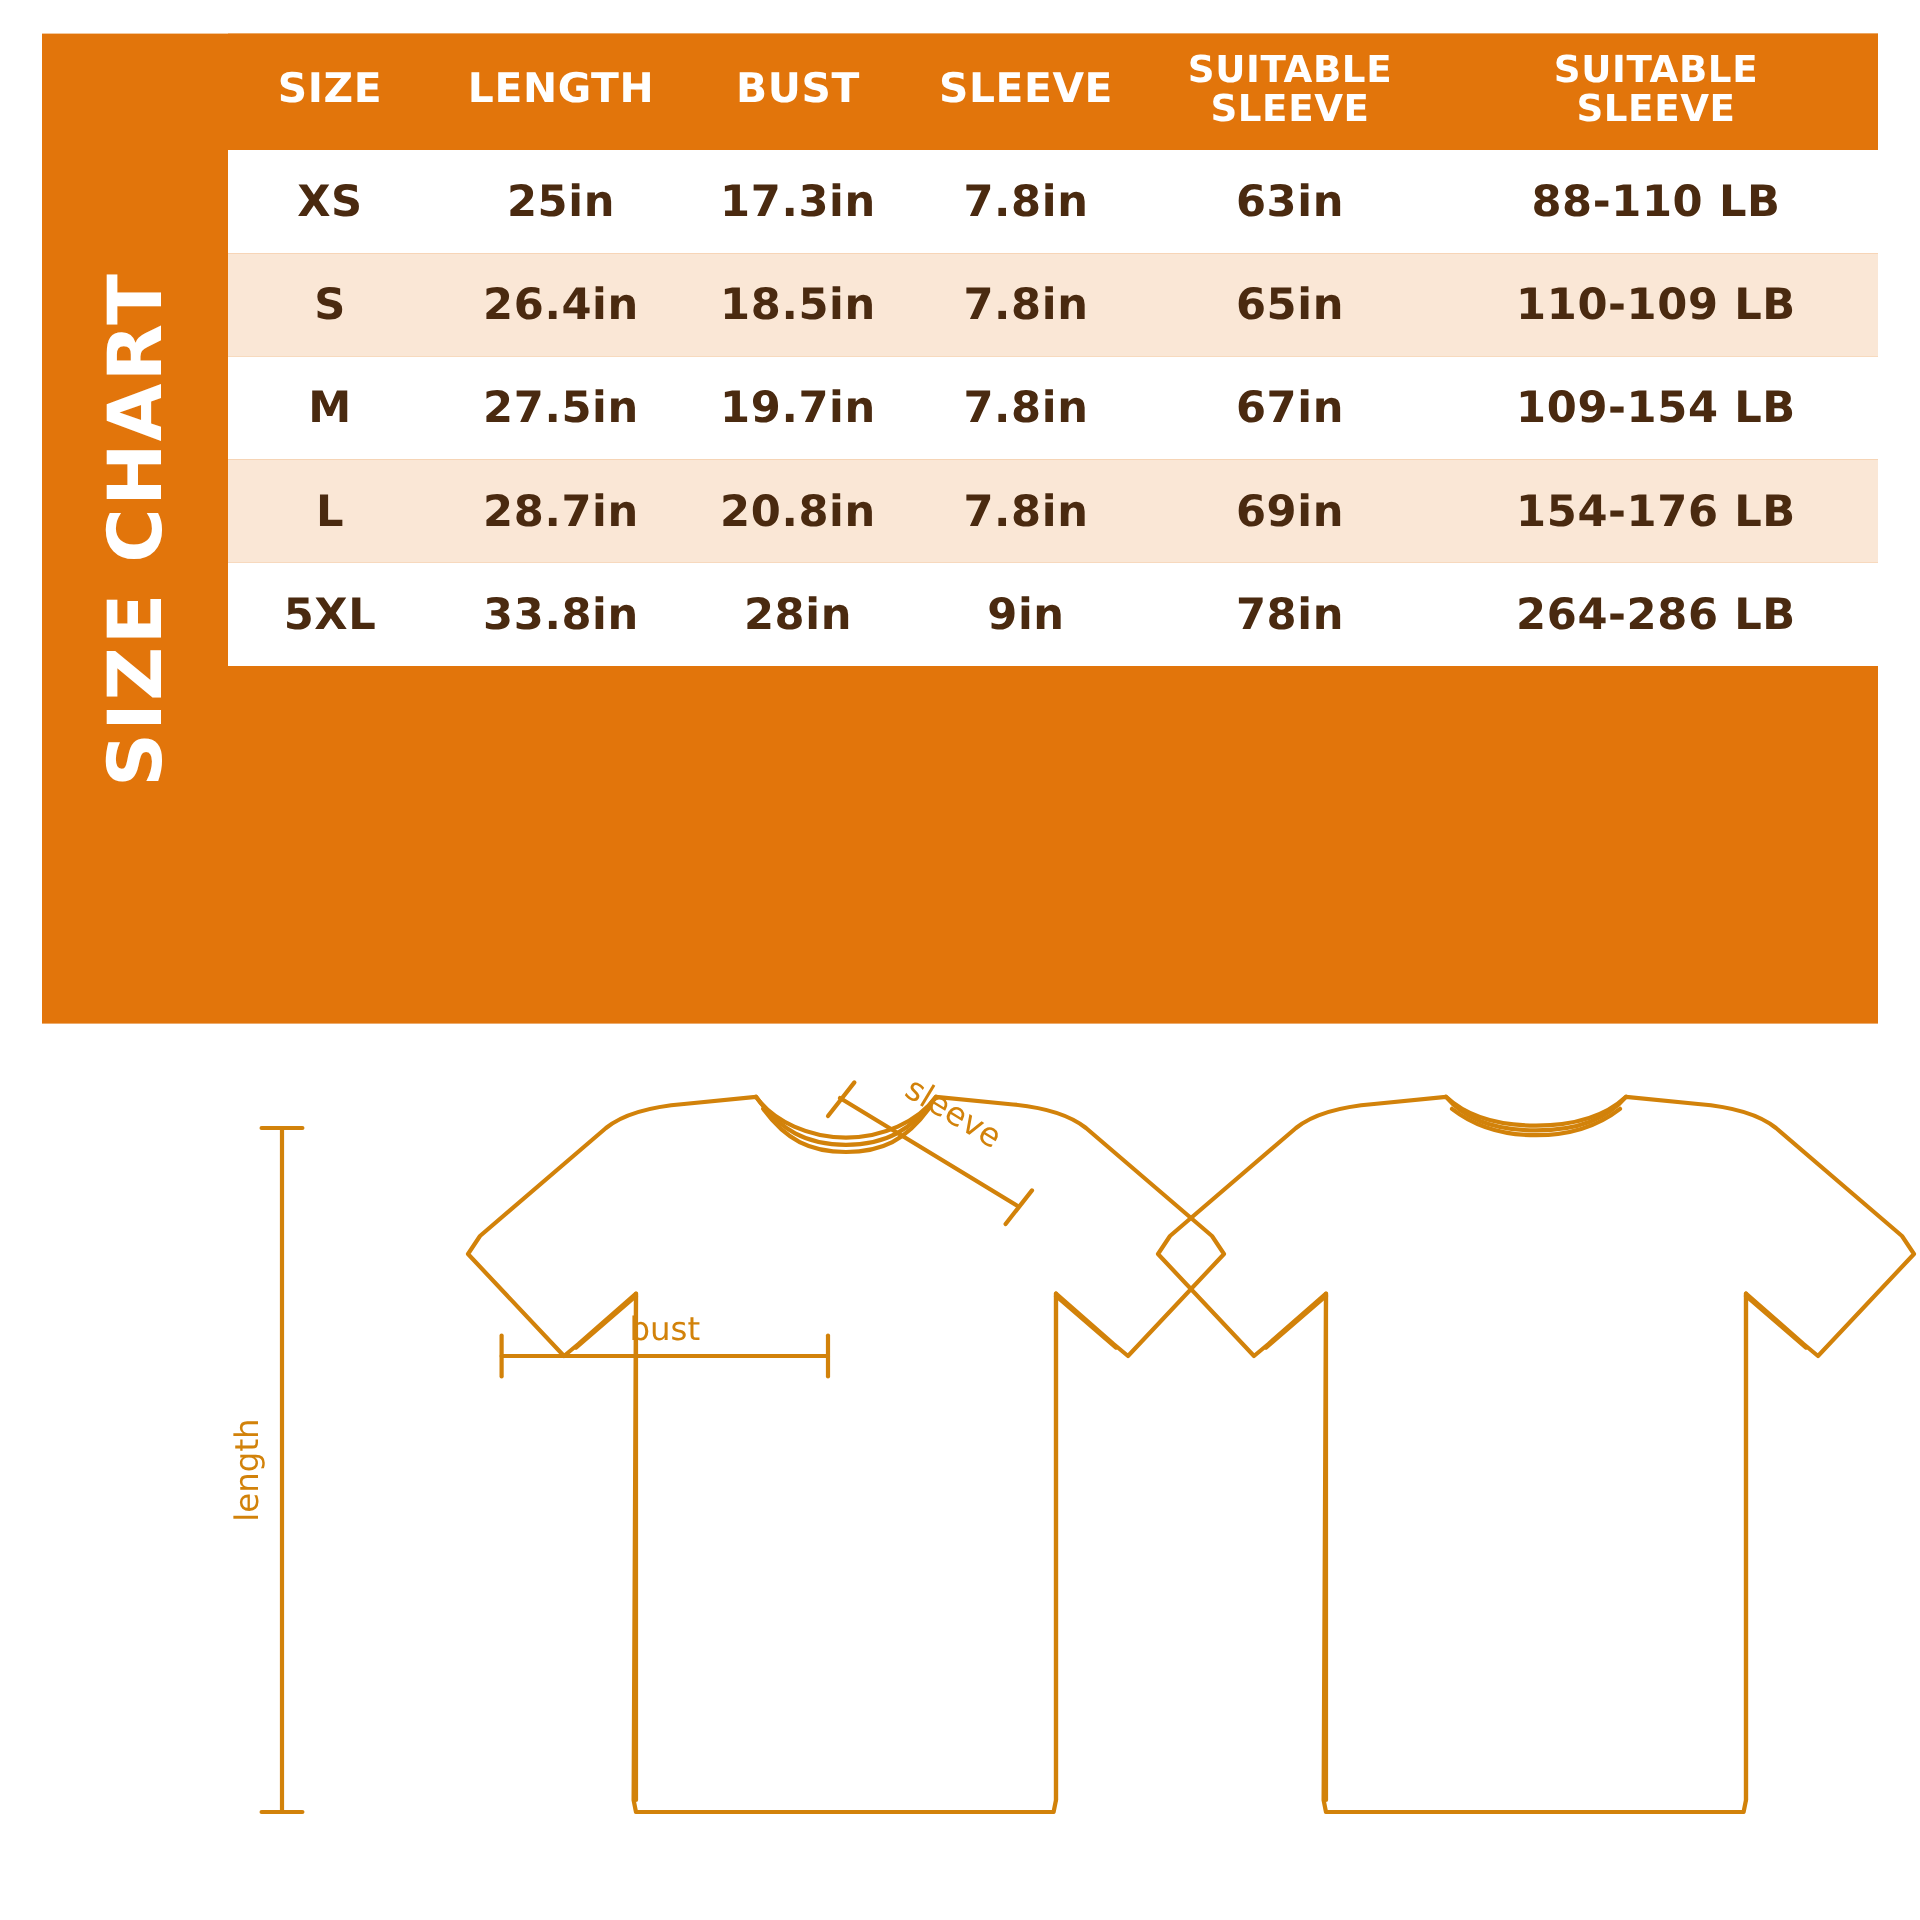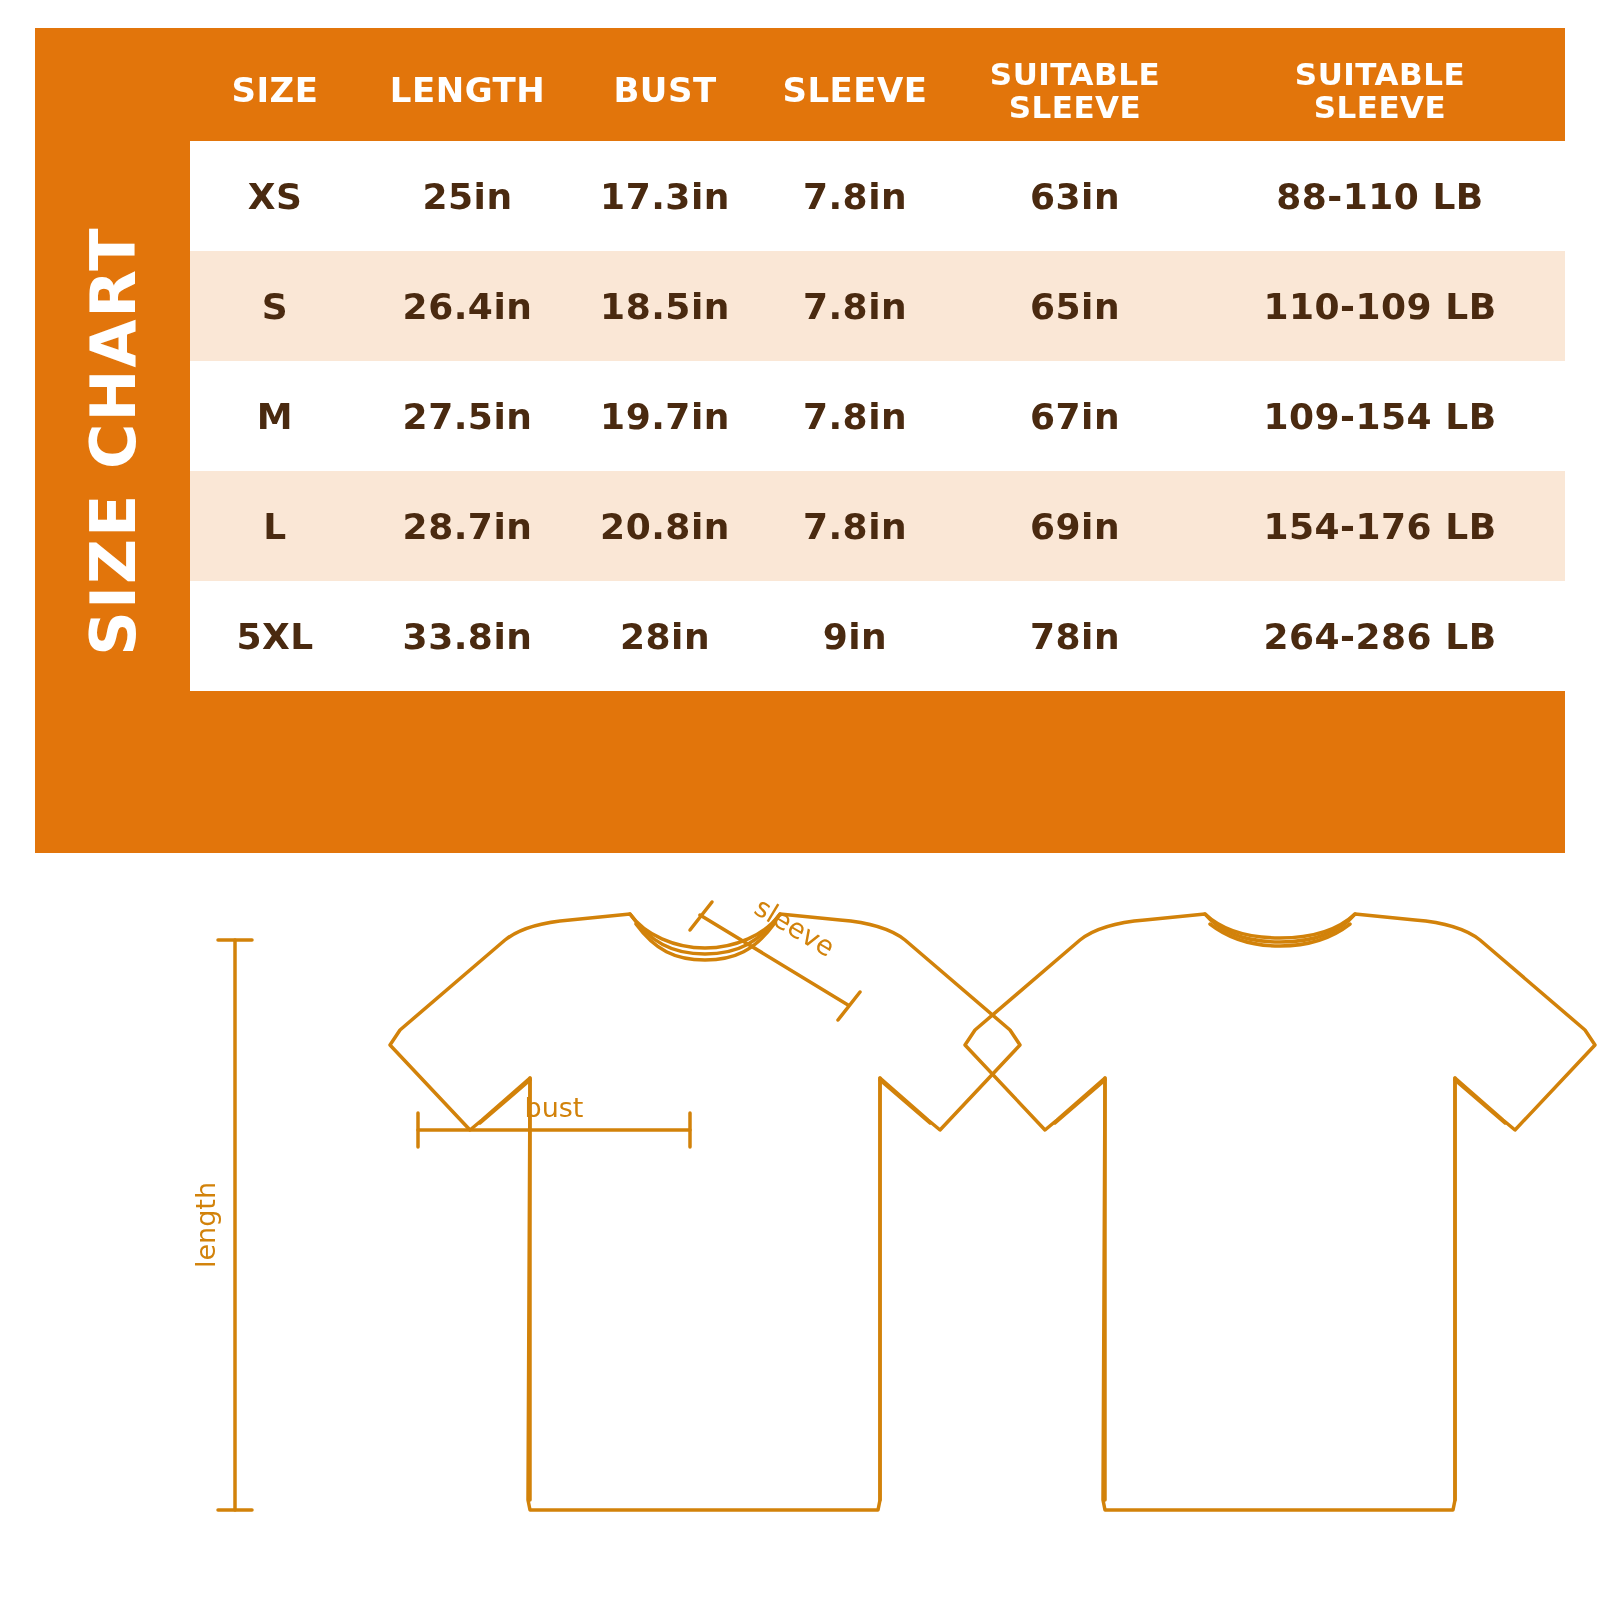--- a/index.html
+++ b/index.html
@@ -59,36 +59,36 @@
     border-collapse: collapse;
     width: 100%;
     table-layout: fixed;
   }
 
   table.size-table thead th {
     background: #E2750B;
     color: #ffffff;
     font-weight: bold;
     font-size: 34px;
-    padding: 30px 4px 18px 4px;
+    padding: 14px 4px 18px 4px;
     text-align: center;
     line-height: 1.05;
     letter-spacing: 0.5px;
   }
   table.size-table thead th.small {
     font-size: 31px;
   }
 
   table.size-table tbody td {
     text-align: center;
     color: #4a2a10;
     font-weight: bold;
     font-size: 36px;
     height: 78px;
-    padding: 16px;
+    padding: 4px;
     letter-spacing: 0.5px;
   }
   table.size-table tbody tr.odd td { background: #ffffff; }
   table.size-table tbody tr.even td { background: #FAE7D6; }
 
   
   col.c-size    { width: 170px; }
   col.c-length  { width: 215px; }
   col.c-bust    { width: 180px; }
   col.c-sleeve  { width: 200px; }

